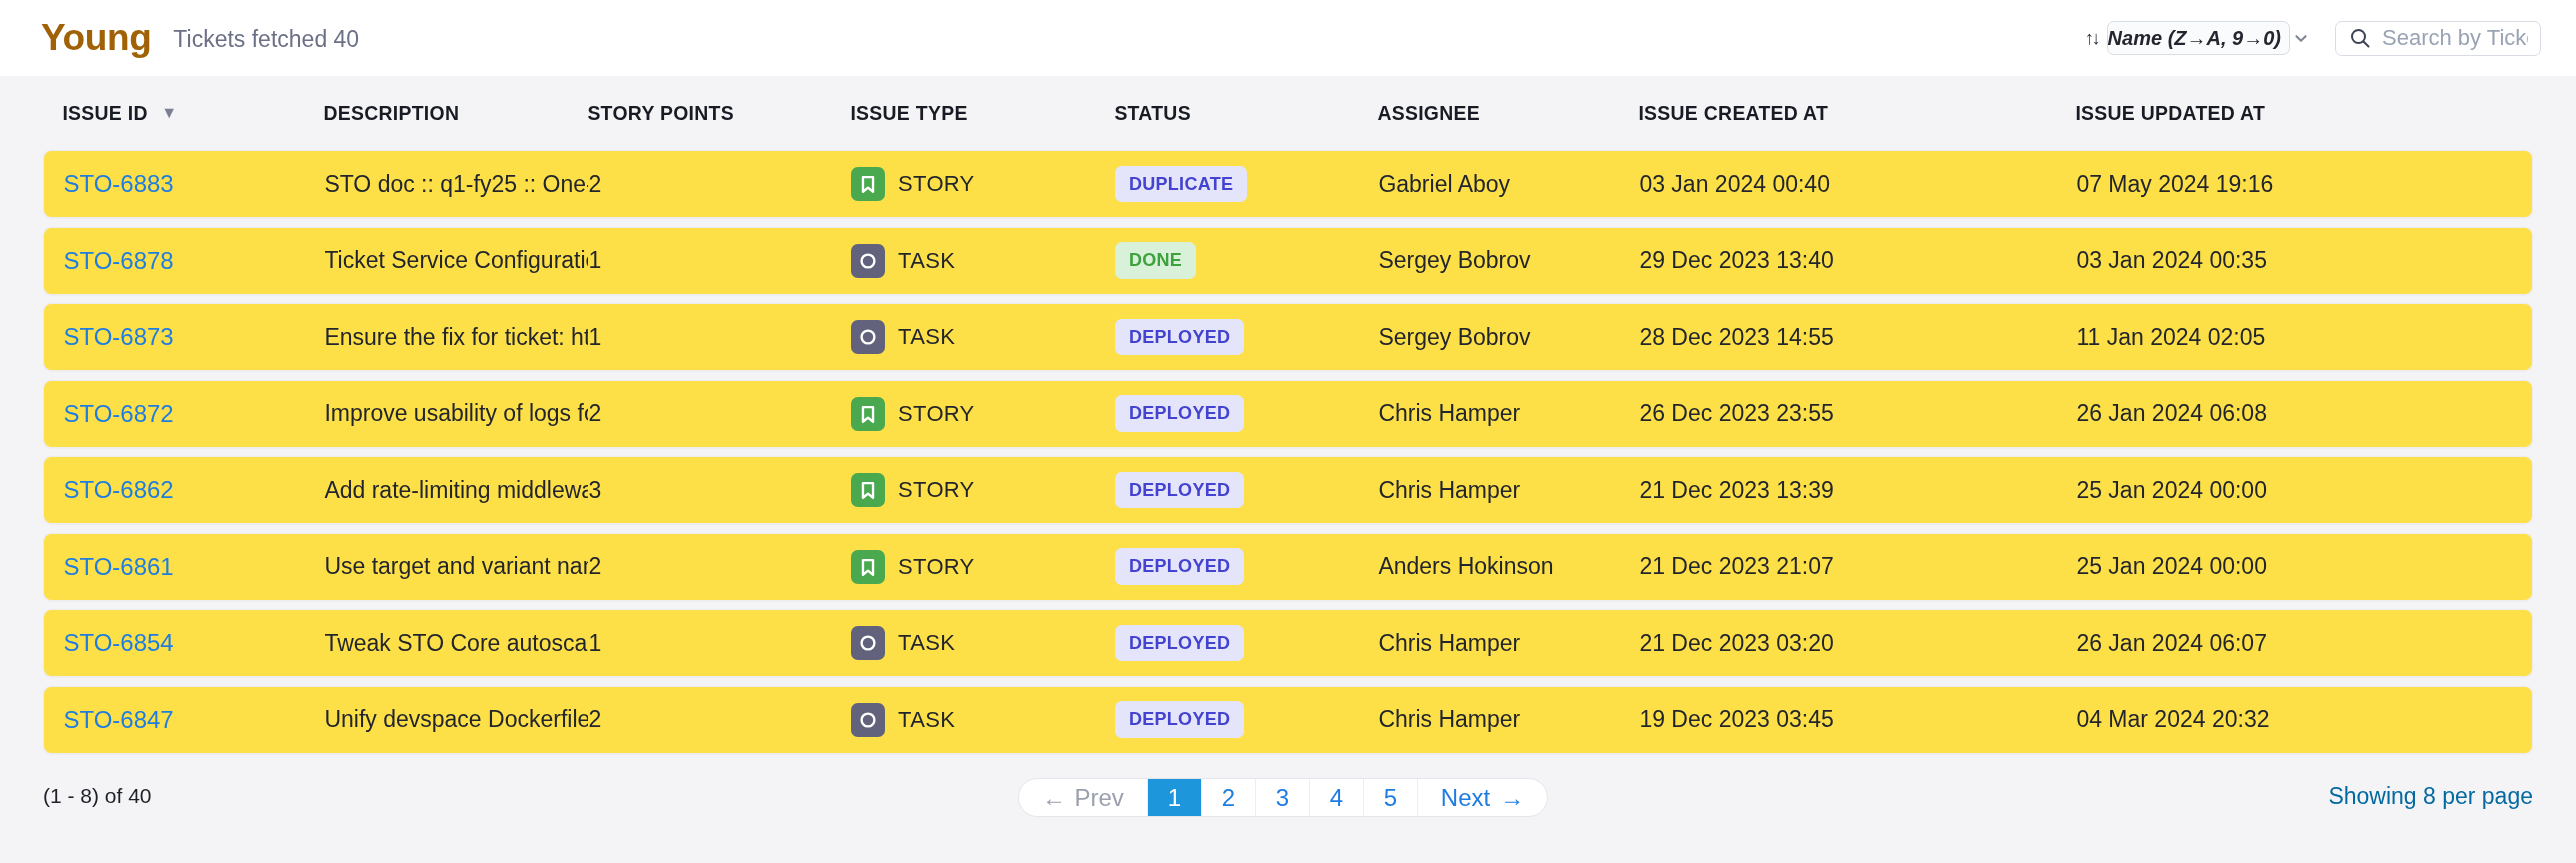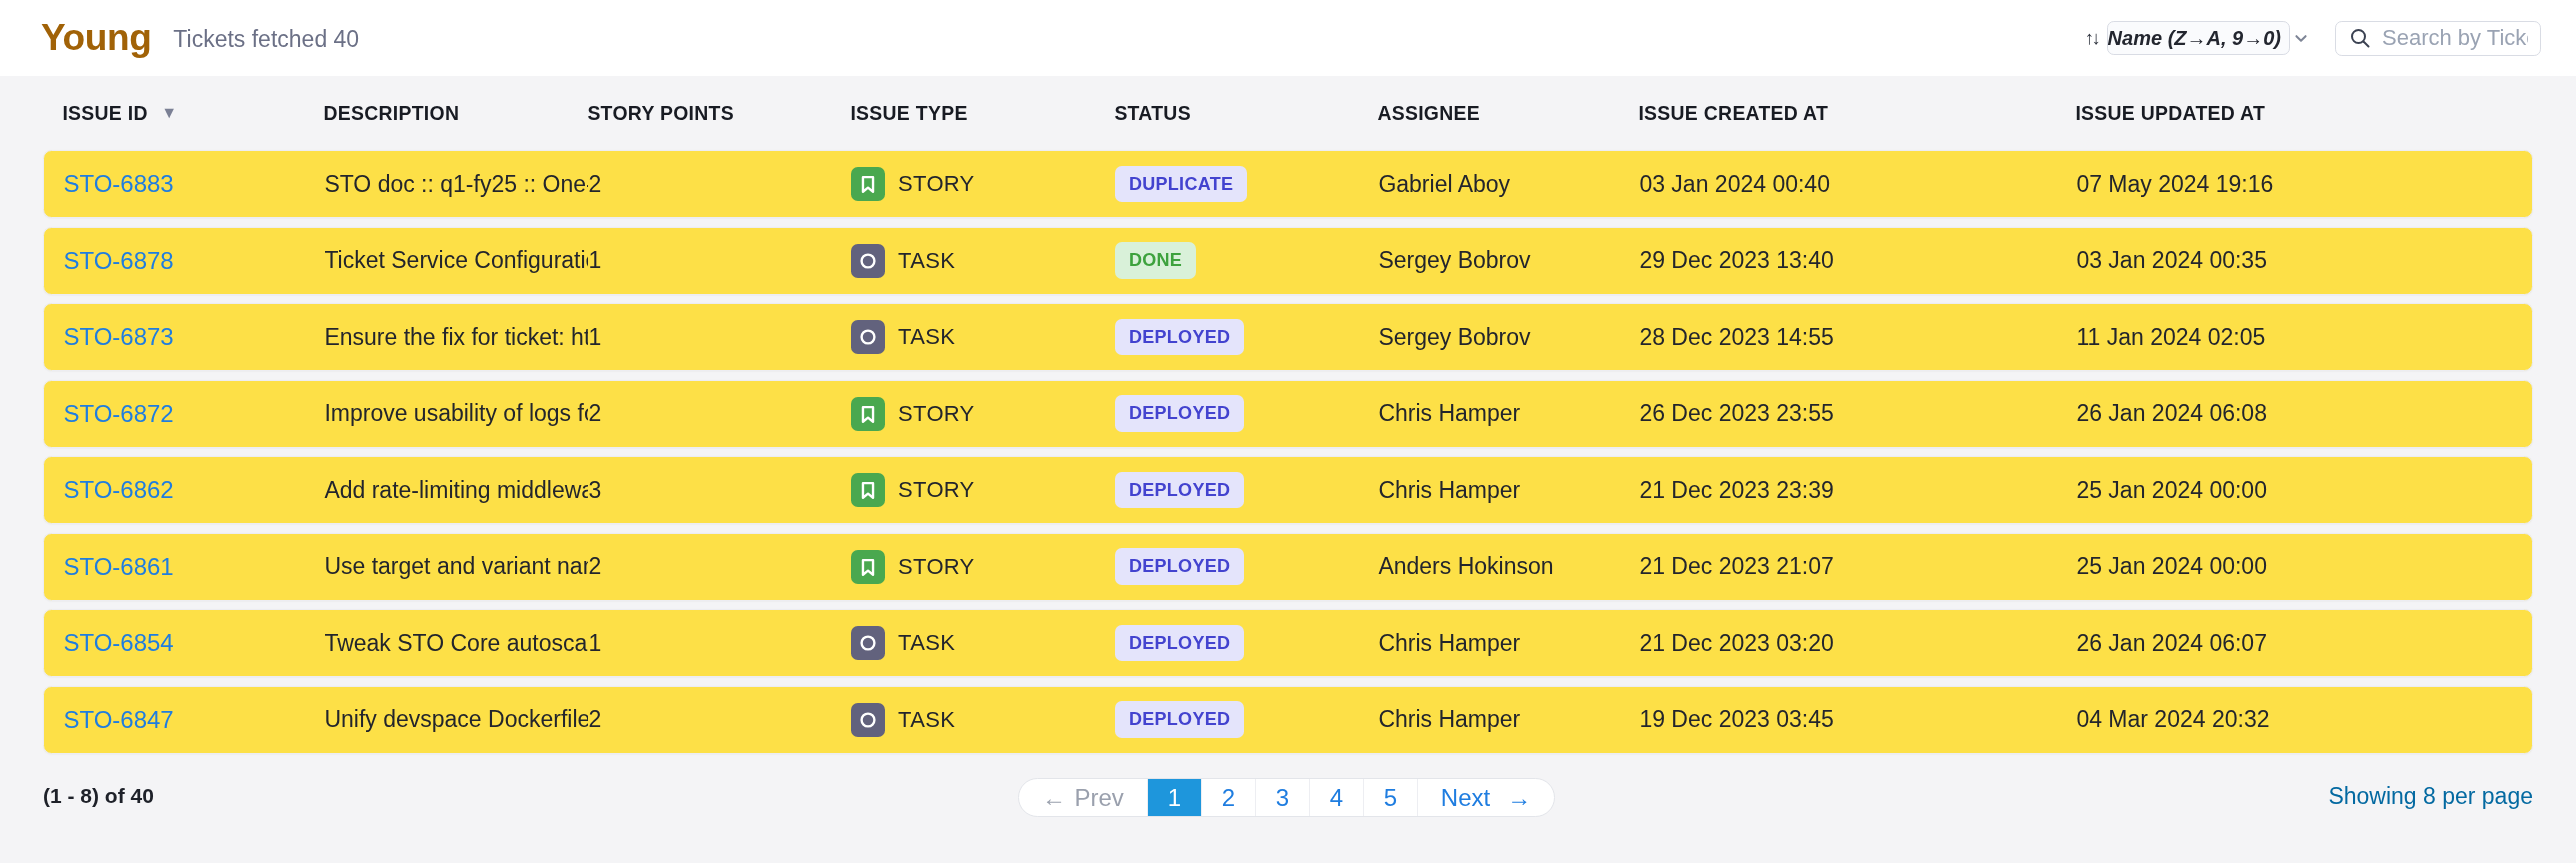--- a/index.html
+++ b/index.html
@@ -80,35 +80,35 @@
     display:inline-block; padding:7.6px 13.5px; border-radius:6.8px;
     font-size:18px; font-weight:700; letter-spacing:0.3px;
     background:#e4e4fb; color:#4343cf;
   }
   .status-done .status-badge { background:#d9f1d9; color:#3da23d;border-radius:7px; }
 
   
   .footer {
     margin:29px 43px 0; display:flex; align-items:center;
   }
-  .range-label { font-size:21px; font-weight:700; color:#1e2129; }
+  .range-label { font-size:21px; font-weight:400; color:#1e2129; }
   .pagination-wrap { position:absolute; left:1018px; top:778px; }
   .pagination {
     display:flex; align-items:stretch; height:39px;
     background:#ffffff; border:0.8px solid #e3e5ea; border-radius:19.4px;
     overflow:hidden;
   }
   .page-btn {
     display:flex; align-items:center; justify-content:center;
     font-size:24px; color:#1f7de0; cursor:pointer; white-space:nowrap;
   }
   .page-num { width:54px; border-left:0.8px solid #edeef2; }
   .page-num.active { background:#1e96dc; color:#ffffff; }
   .prev-btn { padding:0 23px; color:#9aa0ad; gap:8.5px; }
-  .next-btn { padding:0 23px; border-left:0.8px solid #edeef2; gap:17px; }
+  .next-btn { padding:0 23px; border-left:0.8px solid #edeef2; gap:10px; }
   .per-page-label { margin-left:auto; font-size:23px; color:#0369a1; }
   .footer-left { }
 </style>
 </head>
 <body>
 
 <div class="topbar">
   <div class="app-title">Young</div>
   <div class="app-subtitle">Tickets fetched 40</div>
   <div class="topbar-controls">
@@ -240,21 +240,21 @@
             <path d="M6.5 4.5h11v16l-5.5-4.5-5.5 4.5z" fill="none" stroke="#ffffff" stroke-width="2.6" stroke-linejoin="round"></path>
           </svg>
       </span>
 
       <span class="type-label">STORY</span>
     </div>
     <div class="cell">
       <span class="status-badge">DEPLOYED</span>
     </div>
     <div class="cell">Chris Hamper</div>
-    <div class="cell">21 Dec 2023 23:39</div>
+    <div class="cell">21 Dec 2023 13:39</div>
     <div class="cell">25 Jan 2024 00:00</div>
   </div>
 
   <div class="row-card grid-cols type-story">
     <div class="cell cell-id">STO-6861</div>
     <div class="cell">Use target and variant name sear...</div>
     <div class="cell">2</div>
     <div class="cell cell-type">
       <span class="type-icon story-icon">
         <svg width="22" height="22" viewBox="0 0 24 24">

